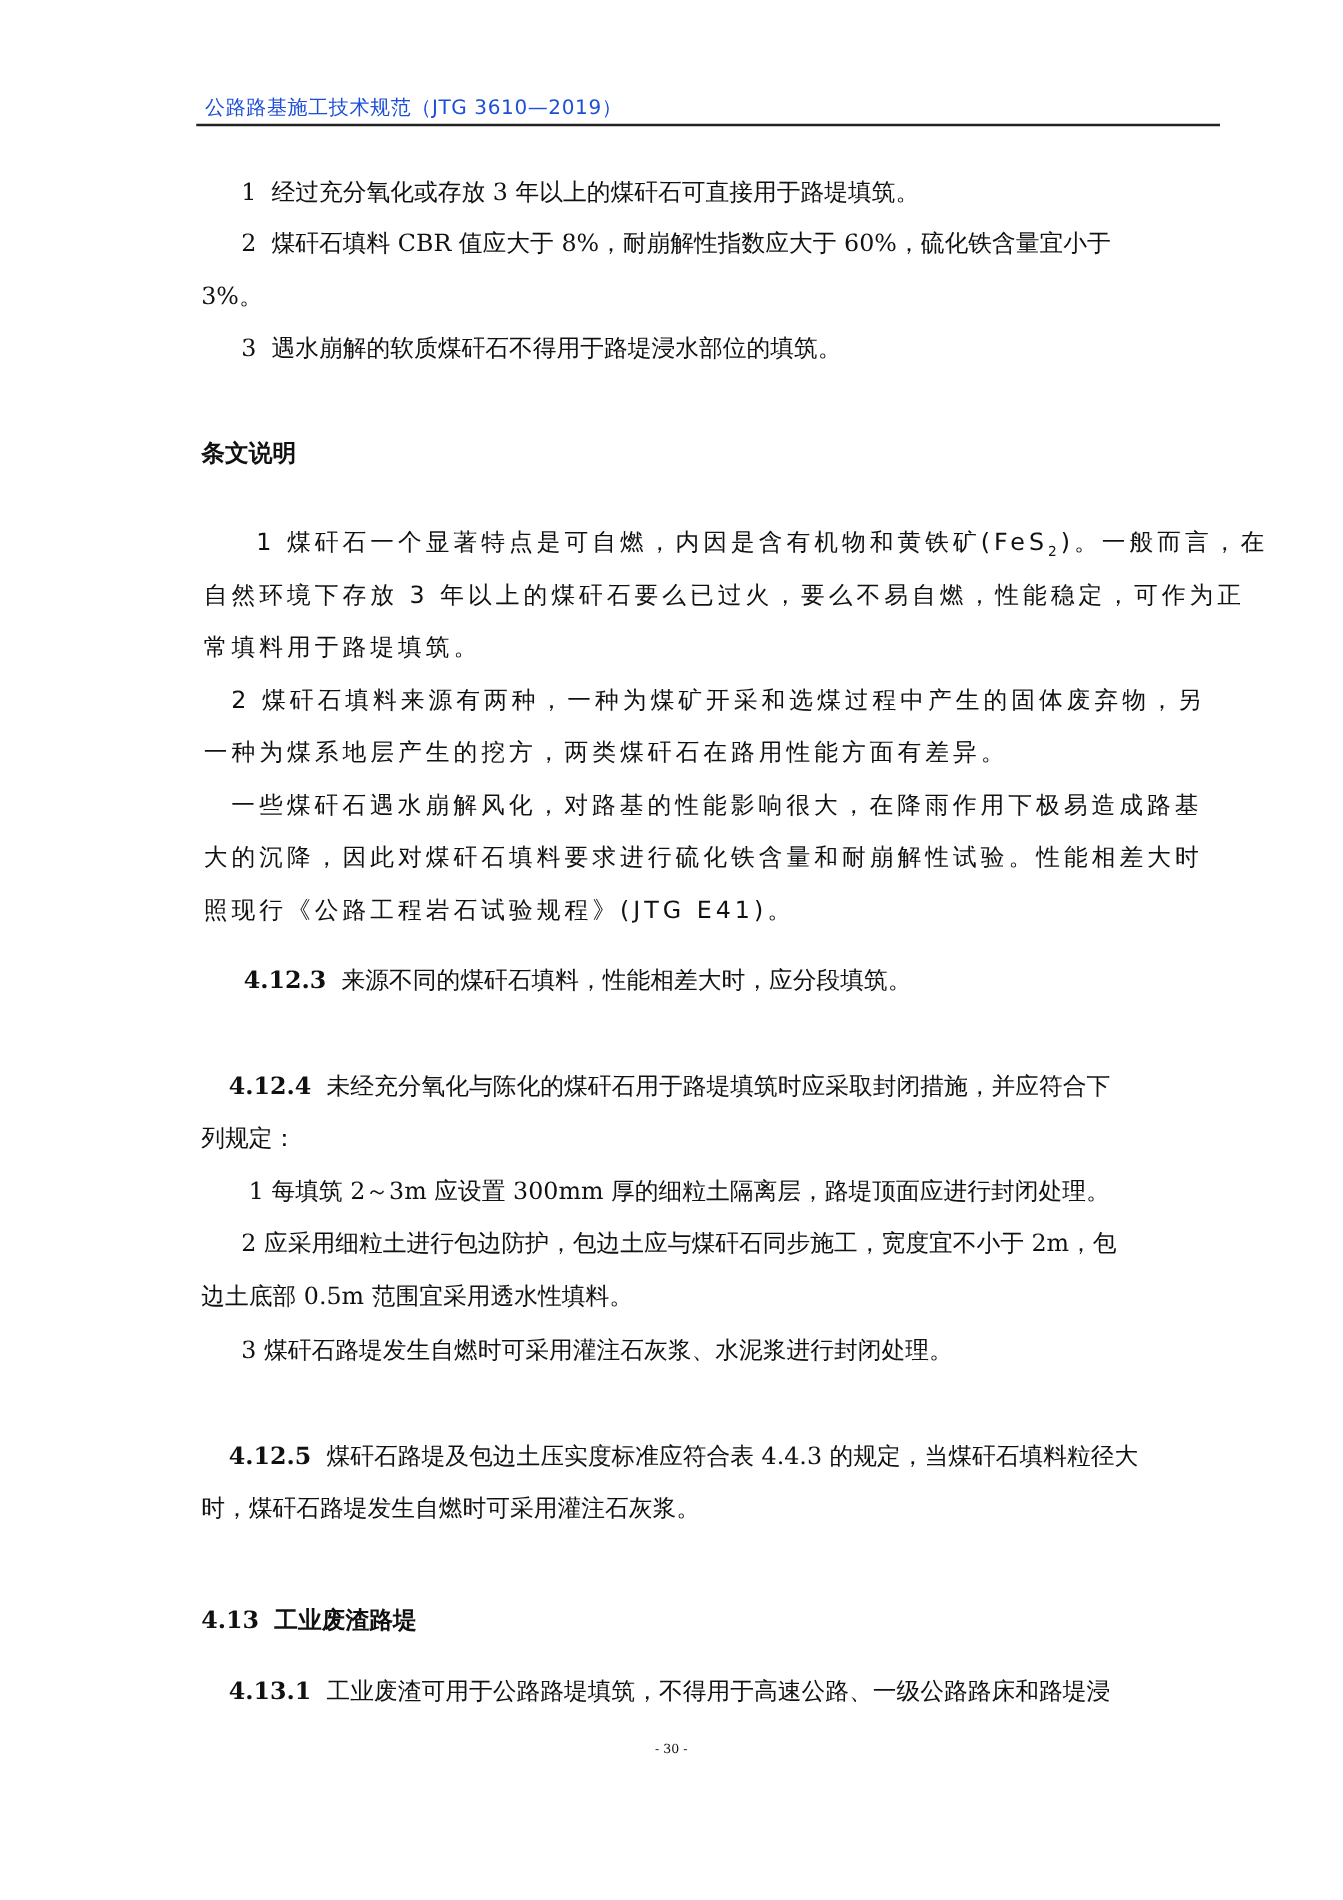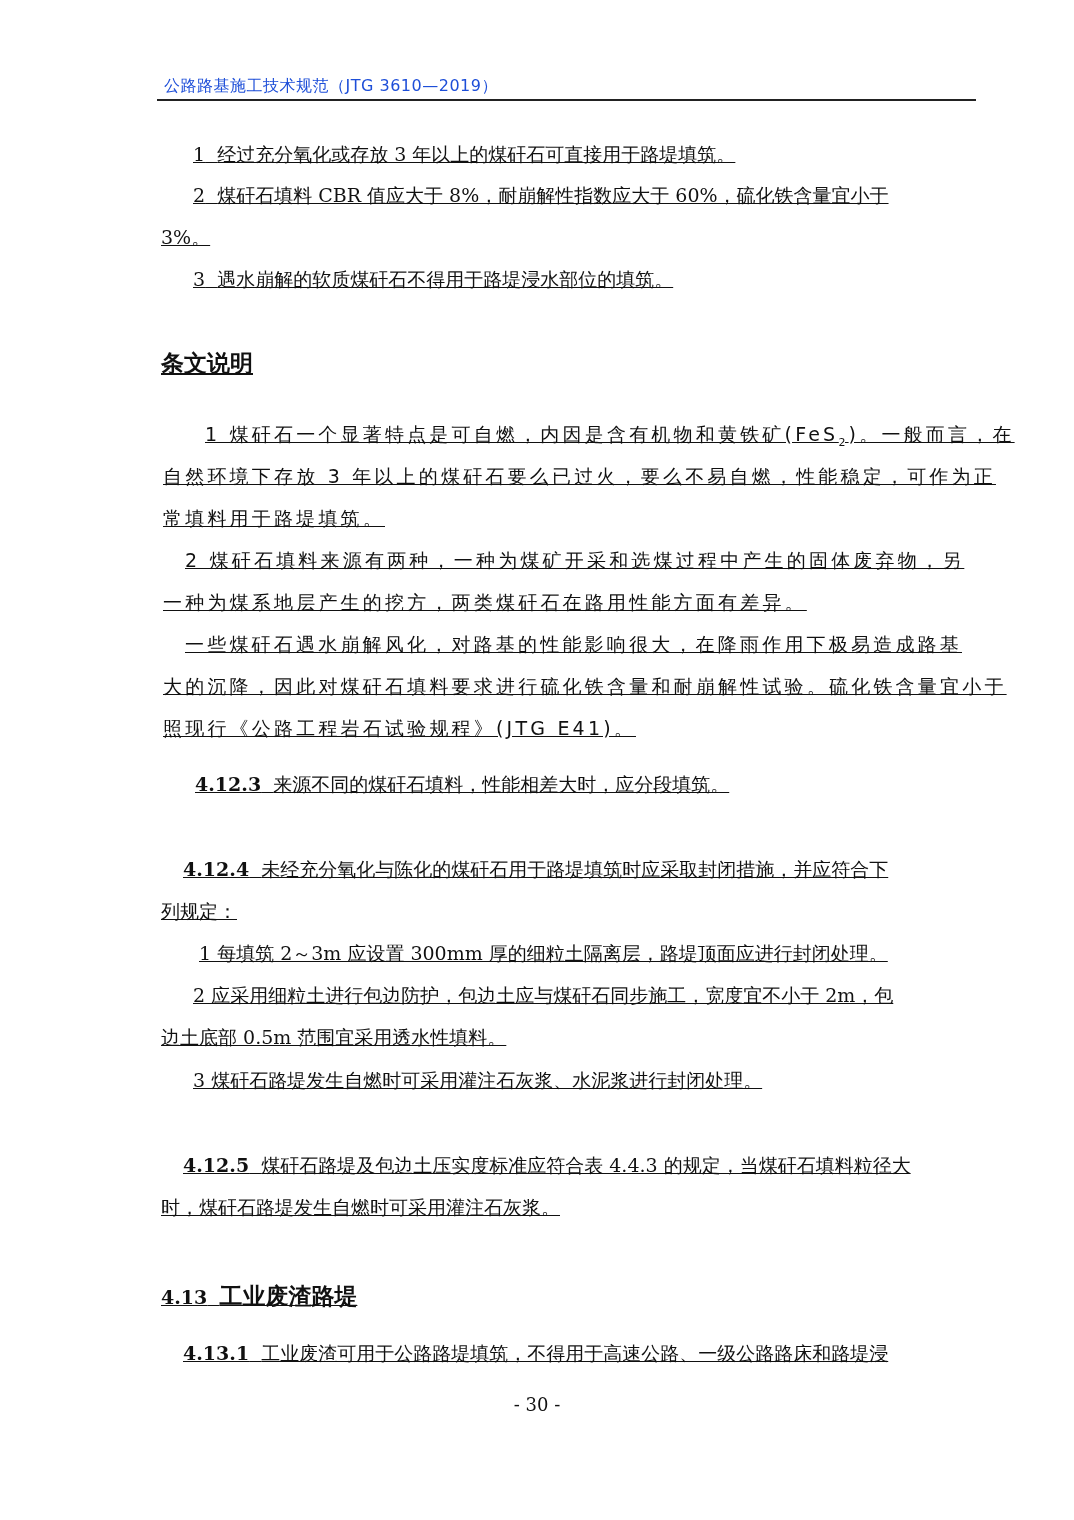--- a/index.html
+++ b/index.html
@@ -1,25 +1,25 @@
 <!DOCTYPE html>
 <html><head>
 <meta charset="utf-8">
 <style>
   html, body { margin: 0; padding: 0; background: #ffffff; }
   body { width: 1074px; height: 1520px; position: relative; overflow: hidden;
          font-family: "DejaVu Serif", "Liberation Serif", serif; color: #111; }
   .header-title { position: absolute; left: 164px; top: 76px; font-size: 16px;
                   font-family: "DejaVu Sans", "Liberation Sans", sans-serif; color: #1d4ed8; letter-spacing: 0.5px; }
   .header-rule { position: absolute; left: 157px; top: 99px; width: 819px; height: 2px; background: #222; }
-  .line { position: absolute; font-size: 19px; white-space: nowrap; line-height: 24px; text-decoration: underline; }
+  .line { position: absolute; font-size: 19px; white-space: nowrap; line-height: 24px; }
   .kai { font-family: "DejaVu Sans", "Liberation Sans", sans-serif; letter-spacing: 3.2px; margin-top: 28px; }
   .bold { font-weight: bold; }
-  .sec-title { font-weight: bold; font-family: "DejaVu Sans", "Liberation Sans", sans-serif; font-size: 23px; }
-  .page-num { position: absolute; left: 0; width: 1074px; top: 1394px; text-align: center; font-size: 18px; }
+  .sec-title { font-weight: bold; font-family: "DejaVu Sans", "Liberation Sans", sans-serif; font-size: 19px; }
+  .page-num { position: absolute; left: 0; width: 1074px; top: 1394px; text-align: center; font-size: 10px; }
   sub { font-size: 11px; }
 </style>
 </head>
 <body>
 
 <div class="header-title">公路路基施工技术规范（JTG 3610—2019）</div>
 <div class="header-rule"></div>
 
 <div class="line" style="left:193px;top:142px;">
   <span>1</span>&nbsp;
@@ -35,21 +35,21 @@
   <span>遇水崩解的软质煤矸石不得用于路堤浸水部位的填筑。</span>
 </div>
 
 <div class="line sec-title" style="left:161px;top:351px;">条文说明</div>
 <div class="line kai" style="left:205px;top:394px;"><span>1 煤矸石一个显著特点是可自燃，内因是含有机物和黄铁矿(FeS</span><sub>2</sub><span>)。一般而言，在</span></div>
 <div class="line kai" style="left:163px;top:436px;">自然环境下存放 3 年以上的煤矸石要么已过火，要么不易自燃，性能稳定，可作为正</div>
 <div class="line kai" style="left:163px;top:478px;text-align:right;">常填料用于路堤填筑。</div>
 <div class="line kai" style="left:185px;top:520px;">2 煤矸石填料来源有两种，一种为煤矿开采和选煤过程中产生的固体废弃物，另</div>
 <div class="line kai" style="left:163px;top:562px;">一种为煤系地层产生的挖方，两类煤矸石在路用性能方面有差异。</div>
 <div class="line kai" style="left:185px;top:604px;">一些煤矸石遇水崩解风化，对路基的性能影响很大，在降雨作用下极易造成路基</div>
-<div class="line kai" style="left:163px;top:646px;">大的沉降，因此对煤矸石填料要求进行硫化铁含量和耐崩解性试验。硫化铁含量宜小于</div>
+<div class="line kai" style="left:163px;top:646px;">大的沉降，因此对煤矸石填料要求进行硫化铁含量和耐崩解性试验。性能相差大时</div>
 <div class="line kai" style="left:163px;top:688px;">照现行《公路工程岩石试验规程》(JTG E41)。</div>
 
 <div class="line" style="left:195px;top:772px;text-align:center;">
   <span class="bold">4.12.3</span>&nbsp;
   <span>来源不同的煤矸石填料，性能相差大时，应分段填筑。</span>
 </div>
 
 <div class="line" style="left:183px;top:857px;">
   <span class="bold">4.12.4</span>&nbsp;
   <span>未经充分氧化与陈化的煤矸石用于路堤填筑时应采取封闭措施，并应符合下</span>

